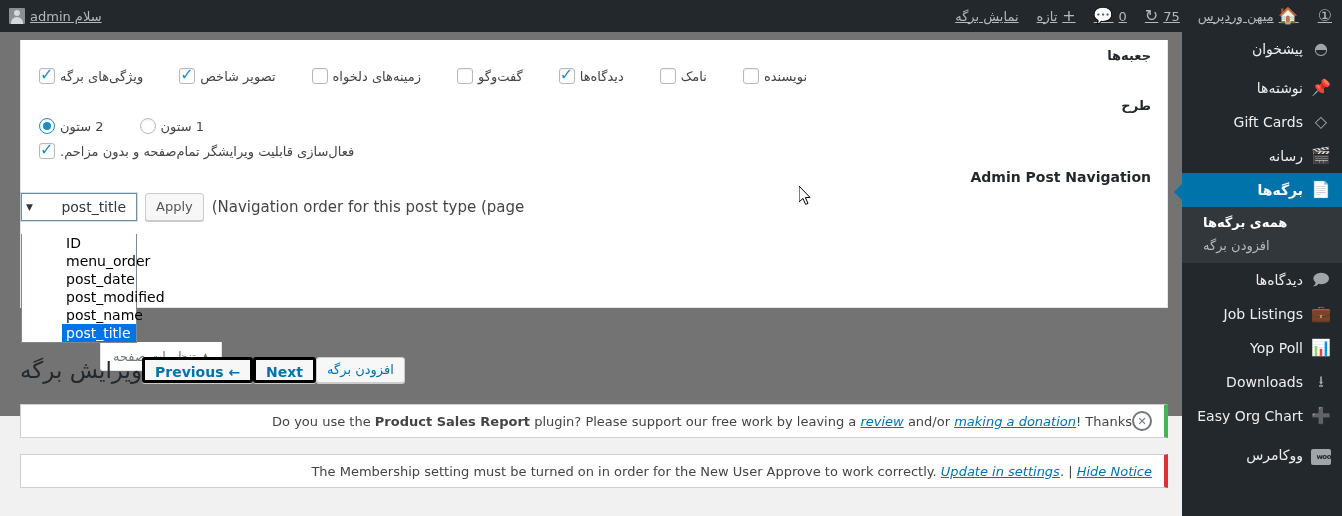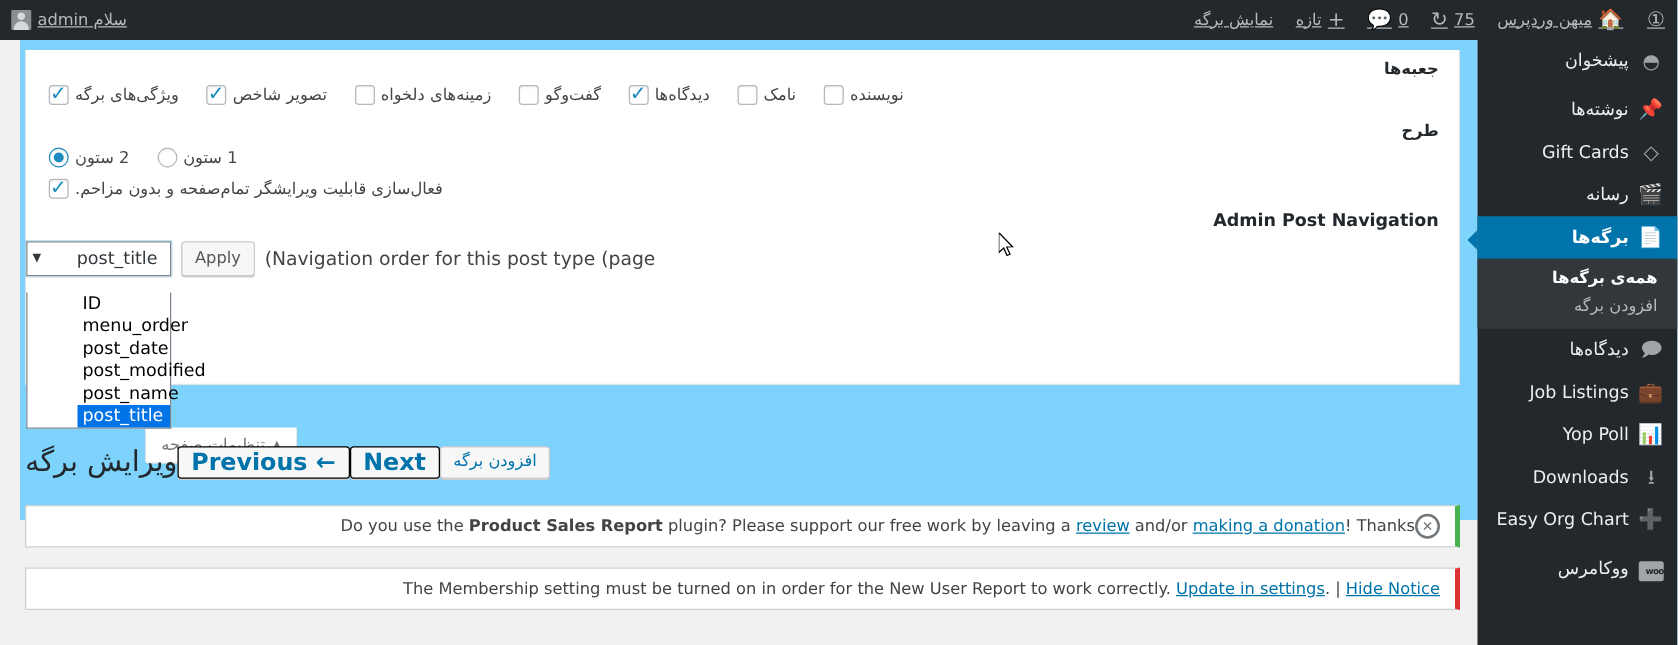--- a/index.html
+++ b/index.html
@@ -75,53 +75,53 @@
     background: #0073aa; color: #fff; font-weight: 600;
   }
   .menu-li.current > .menu-link .menu-icon { color: #fff; }
   .menu-li.current::after {
     content: ""; position: absolute; top: 11px; left: -8px;
     border: 8px solid transparent; border-right-color: #0073aa;
     border-left: 0; width: 0; height: 0;
   }
   .submenu { background: #32373c; padding: 4px 0 6px; }
   .submenu a {
-    display: block; padding: 4px 16px 4px 9px;
+    display: block; padding: 4px 16px 4px 21px;
     color: #b4b9be; text-decoration: none; font-size: 13px;
-    text-align: right; direction: rtl; white-space: nowrap;
+    text-align: left; direction: rtl; white-space: nowrap;
   }
   .submenu a.cur { color: #fff; font-weight: 700; }
   .menu-sep { height: 5px; }
   .woo-badge {
     display:inline-block; width:20px; height:16px; background:#a0a5aa;
     color:#23282d; font-size:7px; line-height:16px; text-align:right;
     border-radius:2px; font-weight:700; letter-spacing:-0.5px;
   }
 
   
   #wpbody {
     position: absolute; top: 32px; right: 160px; left: 0;
-    height: 384px; background: #7dd3fc; margin-left: 16px;
+    height: 384px; background: #737373;
   }
 
   
   #screen-options-panel {
     position: absolute; top: 8px; right: 14px;
     width: 1148px; height: 268px;
     background: #fff;
     border: 1px solid #e5e5e5; border-top: 0;
     font-size: 13px; color: #444;
   }
   .so-legend {
     font-weight: 700; font-size: 13px; color: #23282d;
     text-align: right; padding: 8px 16px 2px 0; direction: rtl;
   }
   .so-row {
     display: flex; flex-direction: row-reverse; justify-content: flex-start;
-    align-items: center; gap: 4px; padding: 3px 16px 6px 0;
+    align-items: center; gap: 18px; padding: 3px 16px 6px 0;
     direction: rtl; flex-wrap: wrap;
   }
   .cb-label {
     display: inline-flex; flex-direction: row-reverse; align-items: center;
     gap: 5px; margin-left: 18px; white-space: nowrap; color: #444;
   }
   .cbx {
     width: 16px; height: 16px; background: #fff;
     border: 1px solid #b4b9be; border-radius: 3px;
     position: relative; flex: 0 0 16px;
@@ -202,22 +202,22 @@
     position: absolute; top: 318px; right: 14px;
     width: 1148px; height: 40px;
     display: flex; flex-direction: row-reverse; align-items: center;
     gap: 0; direction: rtl;
   }
   #title-row h1 {
     margin: 0; font-size: 23px; font-weight: 400;
     color: #23282d; line-height: 29px; white-space: nowrap;
   }
   .pagebtn {
-    background: #f7f7f7; border: 1px solid #000000; border-radius: 3px;
-    color: #0073aa; font-size: 19px; font-weight: 700; line-height: 24px;
+    background: #f7f7f7; border: 3px solid #000000; border-radius: 3px;
+    color: #0073aa; font-size: 14px; font-weight: 700; line-height: 24px;
     padding: 0 10px; height: 26px; cursor: pointer;
     box-shadow: 0 1px 0 #ccc; white-space: nowrap; direction: ltr;
     font-family: inherit;
   }
   .addnew {
     background: #f7f7f7; border: 1px solid #ccc; border-radius: 3px;
     color: #0073aa; font-size: 13px; line-height: 24px;
     padding: 0 10px; height: 26px; cursor: pointer;
     box-shadow: 0 1px 0 #ccc; white-space: nowrap;
     font-family: inherit;
@@ -228,21 +228,21 @@
     position: absolute; right: 14px; width: 1148px;
     background: #fff; border: 1px solid #ccd0d4; border-right-width: 4px;
     border-left: 1px solid #ccd0d4;
     font-size: 13px; color: #444;
     display: flex; flex-direction: row-reverse; align-items: center;
     padding: 0 12px; direction: rtl;
   }
   #notice-1 { top: 372px; height: 34px; border-right-color: #46b450; }
   #notice-2 { top: 422px; height: 34px; border-right-color: #dc3232; }
   .notice-text { flex: 1 1 auto; text-align: right; direction: ltr; }
-  .notice a { color: #0073aa; text-decoration: underline; }
+  .notice a { color: #0073aa; text-decoration: underline; font-style: italic; }
   .dismiss {
     width: 20px; height: 20px; border-radius: 50%;
     border: 2px solid #72777c; color: #72777c;
     display: flex; align-items: center; justify-content: center;
     font-size: 11px; line-height: 1; cursor: pointer; flex: 0 0 20px;
     font-weight: 700;
   }
 
   
   #cursor {
@@ -468,20 +468,20 @@
     <button class="pagebtn">Next</button>
     <button class="addnew">افزودن برگه</button>
   </div>
 
   <div class="notice" id="notice-1">
     <div class="notice-text"><span>Do you use the </span><strong>Product Sales Report</strong><span> plugin? Please support our free work by leaving a </span><a href="#">review</a><span> and/or </span><a href="#">making a donation</a><span>! Thanks</span></div>
     <div class="dismiss">✕</div>
   </div>
 
   <div class="notice" id="notice-2">
-    <div class="notice-text"><span>The Membership setting must be turned on in order for the New User Report to work correctly. </span><a href="#">Update in settings</a><span>. | </span><a href="#">Hide Notice</a></div>
+    <div class="notice-text"><span>The Membership setting must be turned on in order for the New User Approve to work correctly. </span><a href="#">Update in settings</a><span>. | </span><a href="#">Hide Notice</a></div>
   </div>
 
 </div>
 
 <svg id="cursor" viewBox="0 0 14 20">
   <polygon points="0,0 0,16 4,12.5 6.6,18.4 9,17.4 6.4,11.6 11,11.4" fill="#ffffff" stroke="#000000" stroke-width="1"></polygon>
 </svg>
 
 </body></html>

